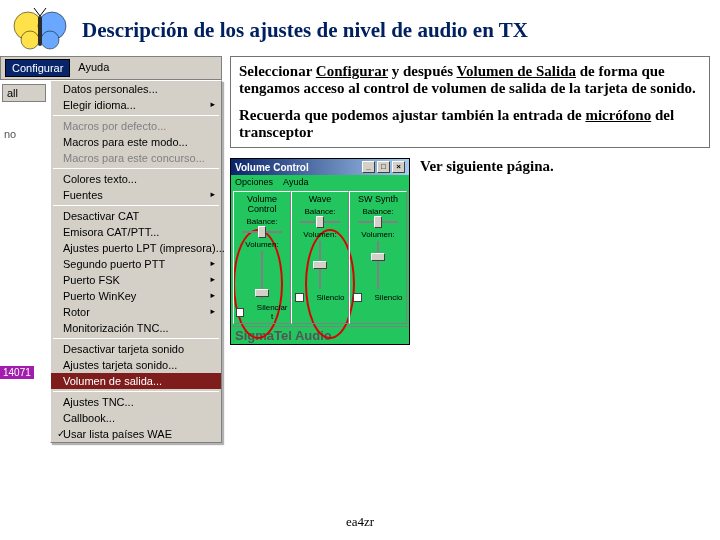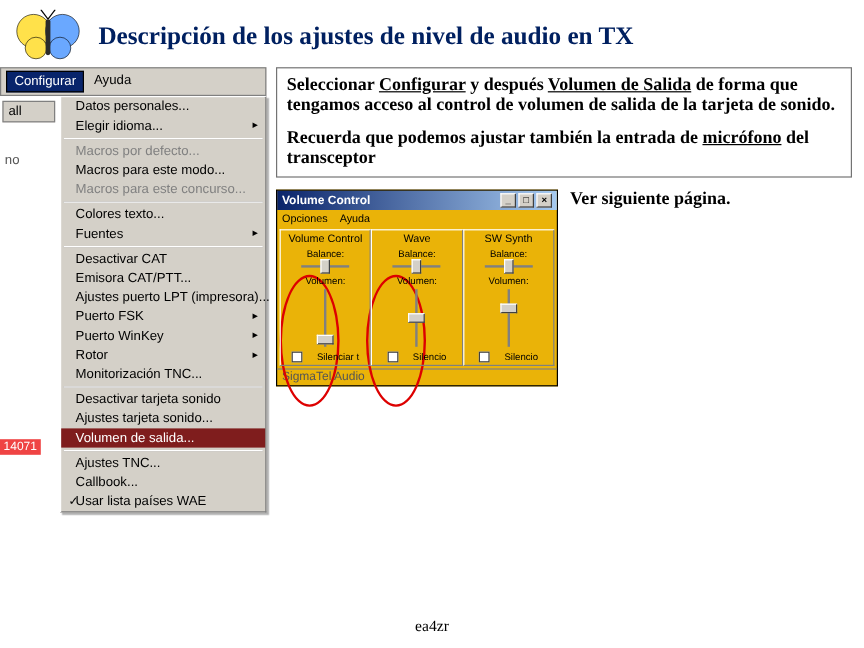--- a/index.html
+++ b/index.html
@@ -116,43 +116,43 @@
     top: 70px;
     font-family: Tahoma, sans-serif;
     font-size: 11px;
     padding: 2px;
     color: #555;
   }
   .row14071 {
     position: absolute;
     left: 0;
     top: 310px;
-    background: #ef4444;
+    background: #a21caf;
     color: #fff;
     font-family: Tahoma, sans-serif;
     font-size: 10px;
     padding: 1px 3px;
   }
   .box1 {
     border: 1px solid #737373;
     padding: 6px 8px;
     margin-bottom: 4px;
     font-size: 15px;
     font-weight: bold;
   }
   .box1 .u { text-decoration: underline; font-weight: bold; }
   .volwrap {
     display: flex;
     margin-top: 10px;
     gap: 10px;
   }
   .volctl {
-    width: 235px;
+    width: 180px;
     border: 1px solid #000;
-    background: #eab308;
+    background: #22c55e;
     font-family: Tahoma, sans-serif;
     font-size: 9px;
     flex-shrink: 0;
   }
   .volctl .titlebar {
     background: linear-gradient(90deg, #0a246a, #a6caf0);
     color: #fff;
     padding: 2px 4px;
     font-size: 10px;
     font-weight: bold;
@@ -227,22 +227,23 @@
     border-top-color: #fff;
     border-left-color: #fff;
   }
   .volctl .mute { font-size: 8px; display:flex; align-items:center; justify-content:center; gap:12px;}
   .volctl .mute .cb {
     width:9px;height:9px;background:#fff;border:1px solid #404040;
   }
   .volctl .status {
     border-top: 1px solid #808080;
     padding: 1px 4px;
-    font-size: 10px;
+    font-size: 13px;
     color: #555;
+    font-weight: bold;
   }
   .redcircle {
     position: absolute;
     border: 2px solid #d00;
     border-radius: 50%;
     pointer-events: none;
   }
   .rc1 { width: 50px; height: 110px; left: 2px; top: 40px; }
   .rc2 { width: 50px; height: 110px; left: 74px; top: 40px; }
   .righttext {
@@ -295,20 +296,21 @@
         <div class="ditem disabled">Macros por defecto...</div>
         <div class="ditem">Macros para este modo...</div>
         <div class="ditem disabled">Macros para este concurso...</div>
         <div class="sep"></div>
         <div class="ditem">Colores texto...</div>
         <div class="ditem arrow">Fuentes</div>
         <div class="sep"></div>
         <div class="ditem">Desactivar CAT</div>
         <div class="ditem">Emisora CAT/PTT...</div>
         <div class="ditem">Ajustes puerto LPT (impresora)...</div>
+        <div class="ditem arrow">Segundo puerto PTT</div>
         <div class="ditem arrow">Puerto FSK</div>
         <div class="ditem arrow">Puerto WinKey</div>
         <div class="ditem arrow">Rotor</div>
         <div class="ditem">Monitorización TNC...</div>
         <div class="sep"></div>
         <div class="ditem">Desactivar tarjeta sonido</div>
         <div class="ditem">Ajustes tarjeta sonido...</div>
         <div class="ditem sel">Volumen de salida...</div>
         <div class="sep"></div>
         <div class="ditem">Ajustes TNC...</div>

